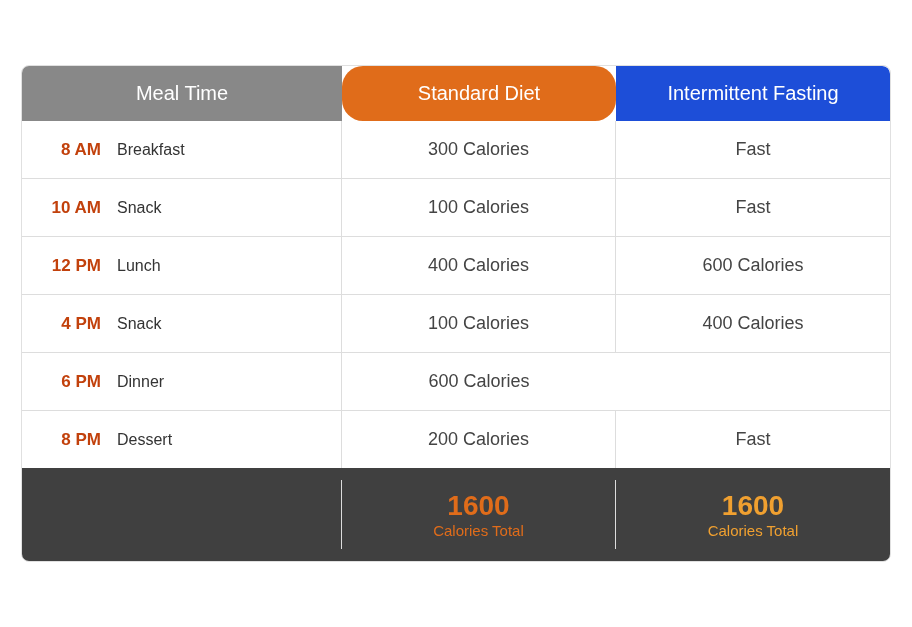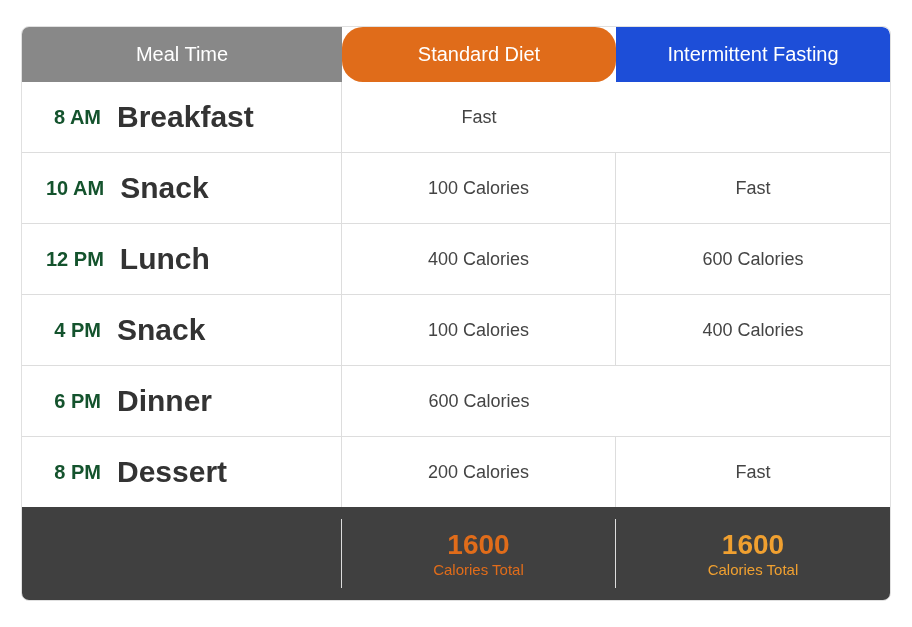--- a/index.html
+++ b/index.html
@@ -63,28 +63,28 @@
     }
     .meal-time-cell {
       display: flex;
       align-items: center;
       justify-content: flex-start;
       gap: 16px;
       padding-left: 24px;
     }
     .time-label {
       font-weight: 700;
-      font-size: 20px;
-      color: #14532d;
+      font-size: 17px;
+      color: #c2410c;
       min-width: 55px;
       text-align: right;
     }
     .meal-label {
-      font-size: 30px;
-      font-weight: 700;
+      font-size: 16px;
+      font-weight: 400;
       color: #333;
     }
     .footer-row {
       display: grid;
       grid-template-columns: 320px 1fr 1fr;
       background: #404040;
       padding: 12px 0;
       text-align: right;
     }
     .footer-cell {
@@ -133,20 +133,21 @@
       <span>Intermittent Fasting</span>
     </div>
   </div>
 
   <div id="table-body">
       <div class="data-row">
       <div class="cell meal-time-cell">
         <span class="time-label">8 AM</span>
         <span class="meal-label">Breakfast</span>
       </div>
+      <div class="cell">300 Calories</div>
       <div class="cell">Fast</div>
     </div>
       <div class="data-row">
       <div class="cell meal-time-cell">
         <span class="time-label">10 AM</span>
         <span class="meal-label">Snack</span>
       </div>
       <div class="cell">100 Calories</div>
       <div class="cell">Fast</div>
     </div>

